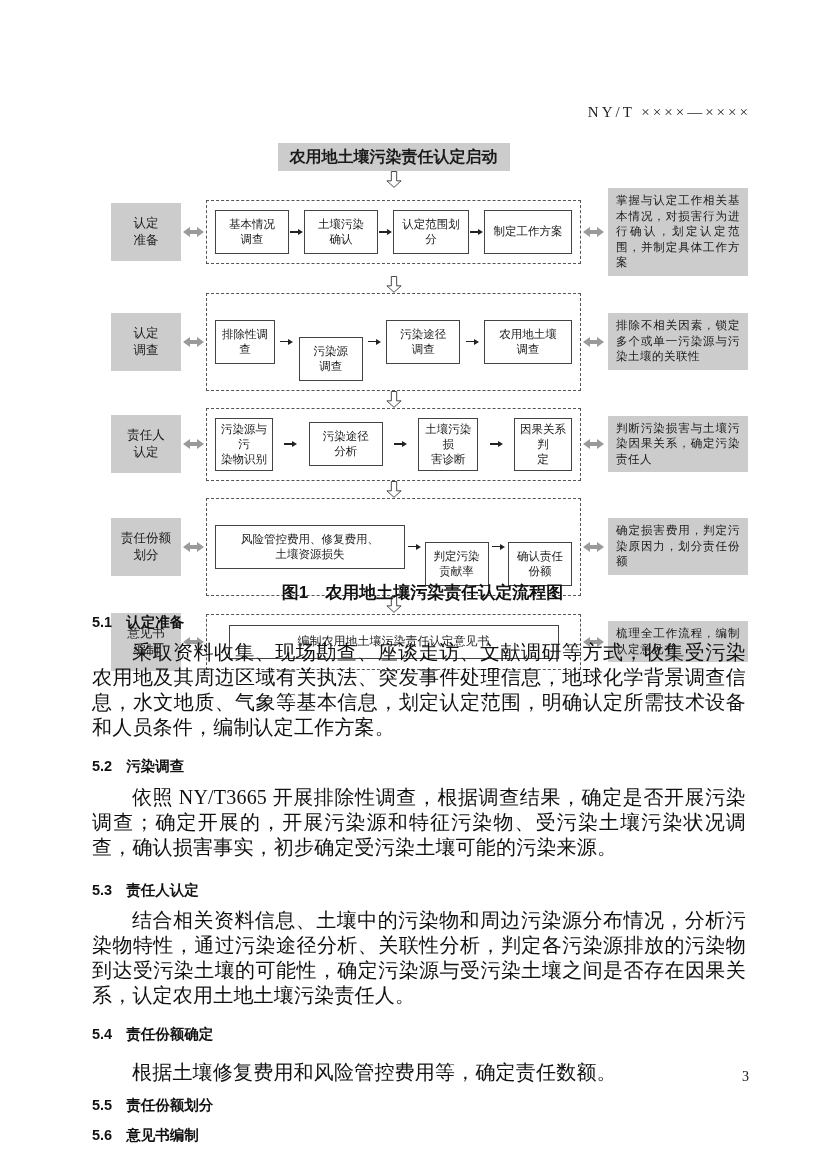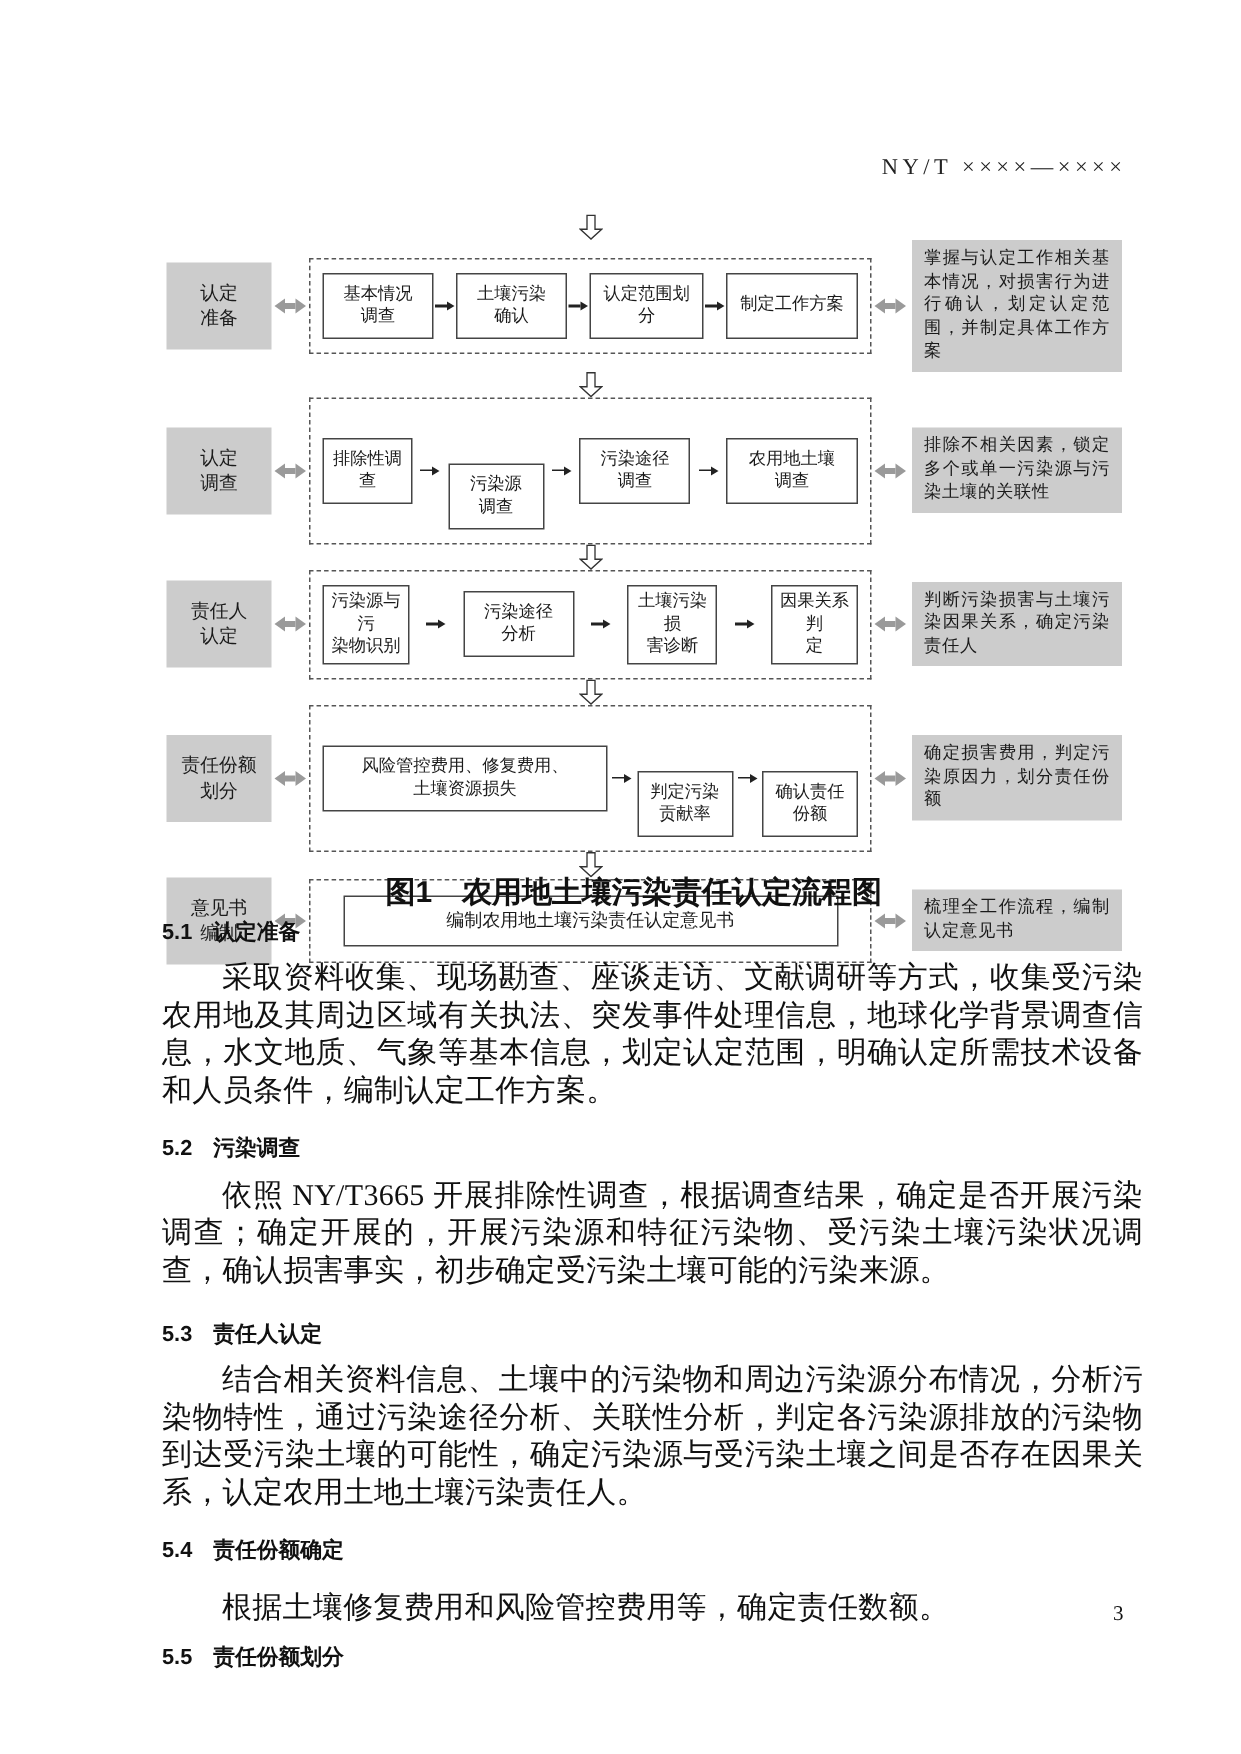--- a/index.html
+++ b/index.html
@@ -50,24 +50,24 @@
   .barrow .ln{width:8px;height:1.5px;background:#222;}
   .barrow .hd{width:0;height:0;border-top:3.5px solid transparent;border-bottom:3.5px solid transparent;border-left:5.5px solid #222;}
   .side-note{
     margin-left:2px;width:140px;box-sizing:border-box;background:#cccccc;padding:5px 8px;
     font-family:"Liberation Sans","DejaVu Sans",sans-serif;font-size:11.5px;letter-spacing:.5px;
     line-height:15.5px;text-align:justify;color:#1a1a1a;flex:0 0 auto;
   }
   
   .fig-caption{
     position:absolute;top:581px;left:96px;width:653px;text-align:center;
-    font-family:"Liberation Sans","DejaVu Sans",sans-serif;font-weight:bold;font-size:20px;color:#111;
+    font-family:"Liberation Sans","DejaVu Sans",sans-serif;font-weight:bold;font-size:17px;color:#111;
   }
   
-  .content{position:absolute;top:612px;left:108px;width:654px;}
+  .content{position:absolute;top:612px;left:92px;width:654px;}
   .sec-h{
     font-family:"Liberation Sans","DejaVu Sans",sans-serif;font-weight:bold;font-size:14.5px;
     line-height:20px;color:#111;
   }
   .sec-h .num{margin-right:14px;}
   .sec-p{
     font-size:20px;line-height:25px;text-align:justify;text-indent:2em;margin:0;color:#111;
     letter-spacing:.2px;
   }
   .mt8{margin-top:8px;} .mt9{margin-top:9px;} .mt16{margin-top:16px;} .mt20{margin-top:20px;}
@@ -76,20 +76,23 @@
 </style>
 </head>
 <body>
 
 <div class="page">
 
   <div class="doc-code">NY/T ××××—××××</div>
 
   <div class="flowchart">
 
+    <div class="start-row">
+      <div class="start-box">农用地土壤污染责任认定启动</div>
+    </div>
 
     <div class="varrow-wrap">
       <svg width="16" height="17" viewBox="0 0 18 19">
           <path d="M6 0.5 L12 0.5 L12 11 L17 11 L9 18.3 L1 11 L6 11 Z" fill="#ffffff" stroke="#333" stroke-width="1"></path>
         </svg>
     </div>
 
     <div class="frow">
       <div class="side-label">认定
 准备</div>
@@ -299,17 +302,20 @@
 
     <div class="sec-h mt2">
       <span class="num">5.4</span><span>责任份额确定</span>
     </div>
     <p class="sec-p mt2">根据土壤修复费用和风险管控费用等，确定责任数额。</p>
 
     <div class="sec-h mt10">
       <span class="num">5.5</span><span>责任份额划分</span>
     </div>
 
+    <div class="sec-h mt10">
+      <span class="num">5.6</span><span>意见书编制</span>
+    </div>
   </div>
 
   <div class="page-num">3</div>
 
 </div>
 
 </body></html>

